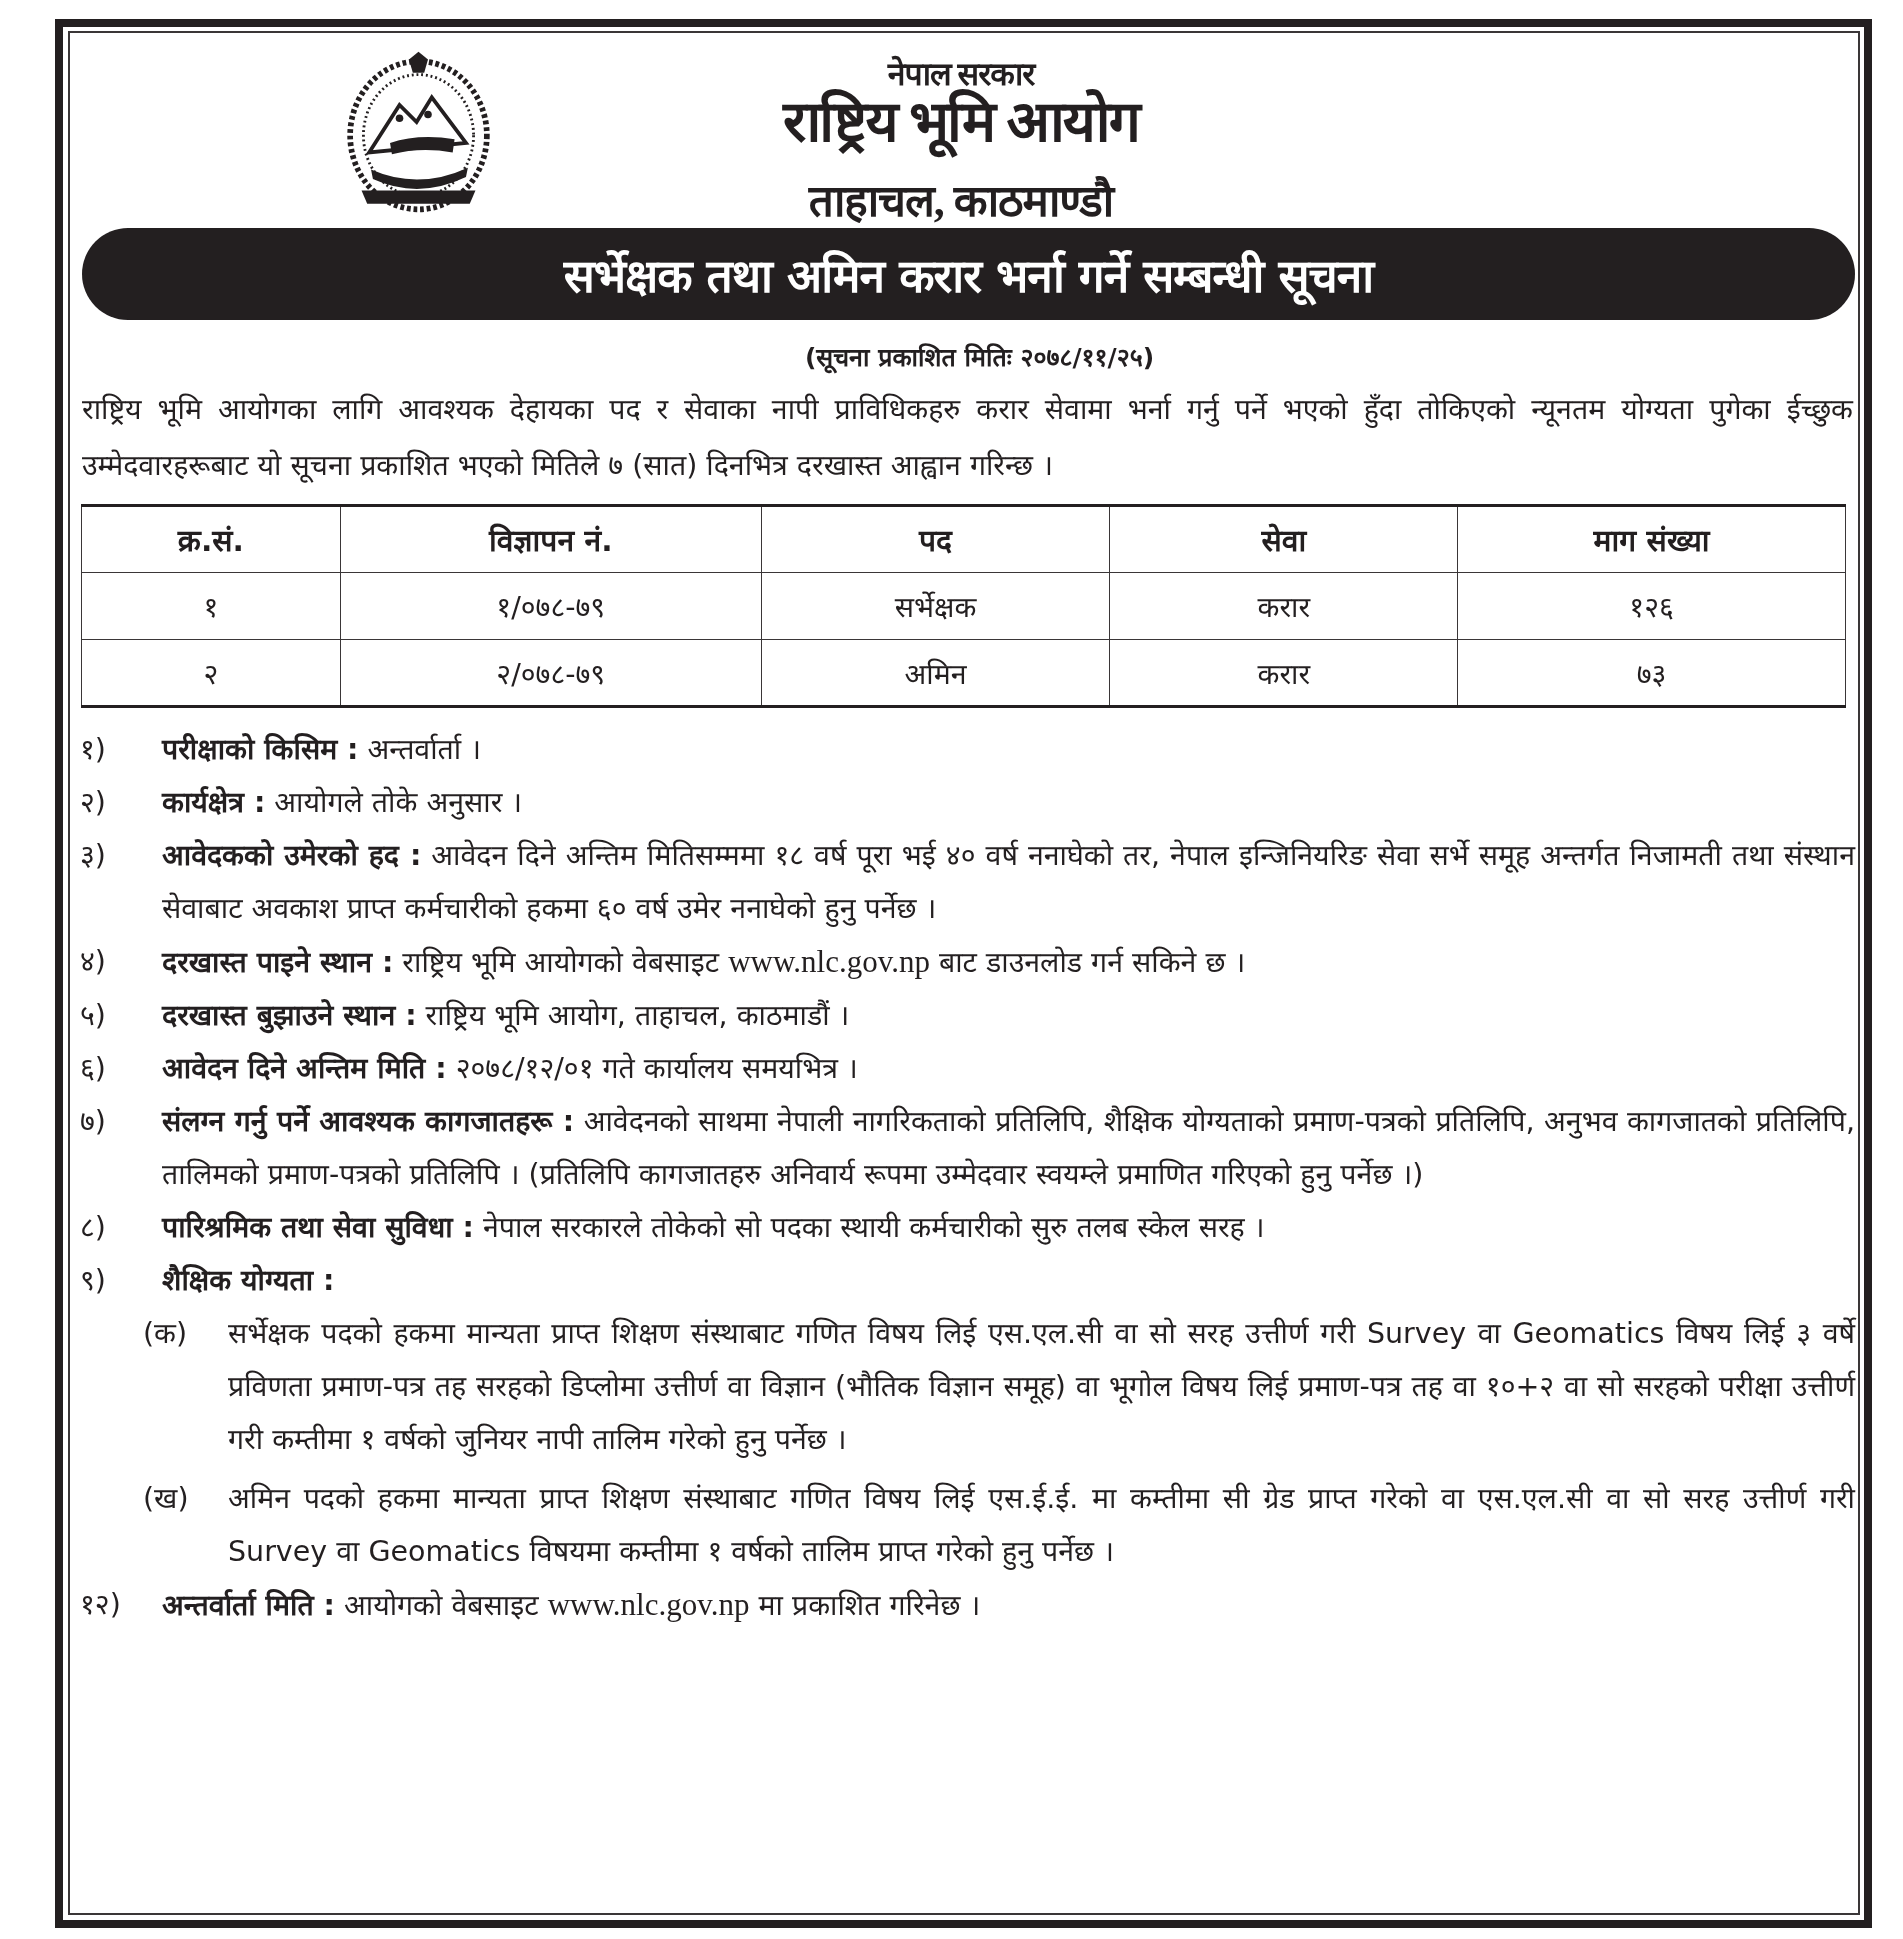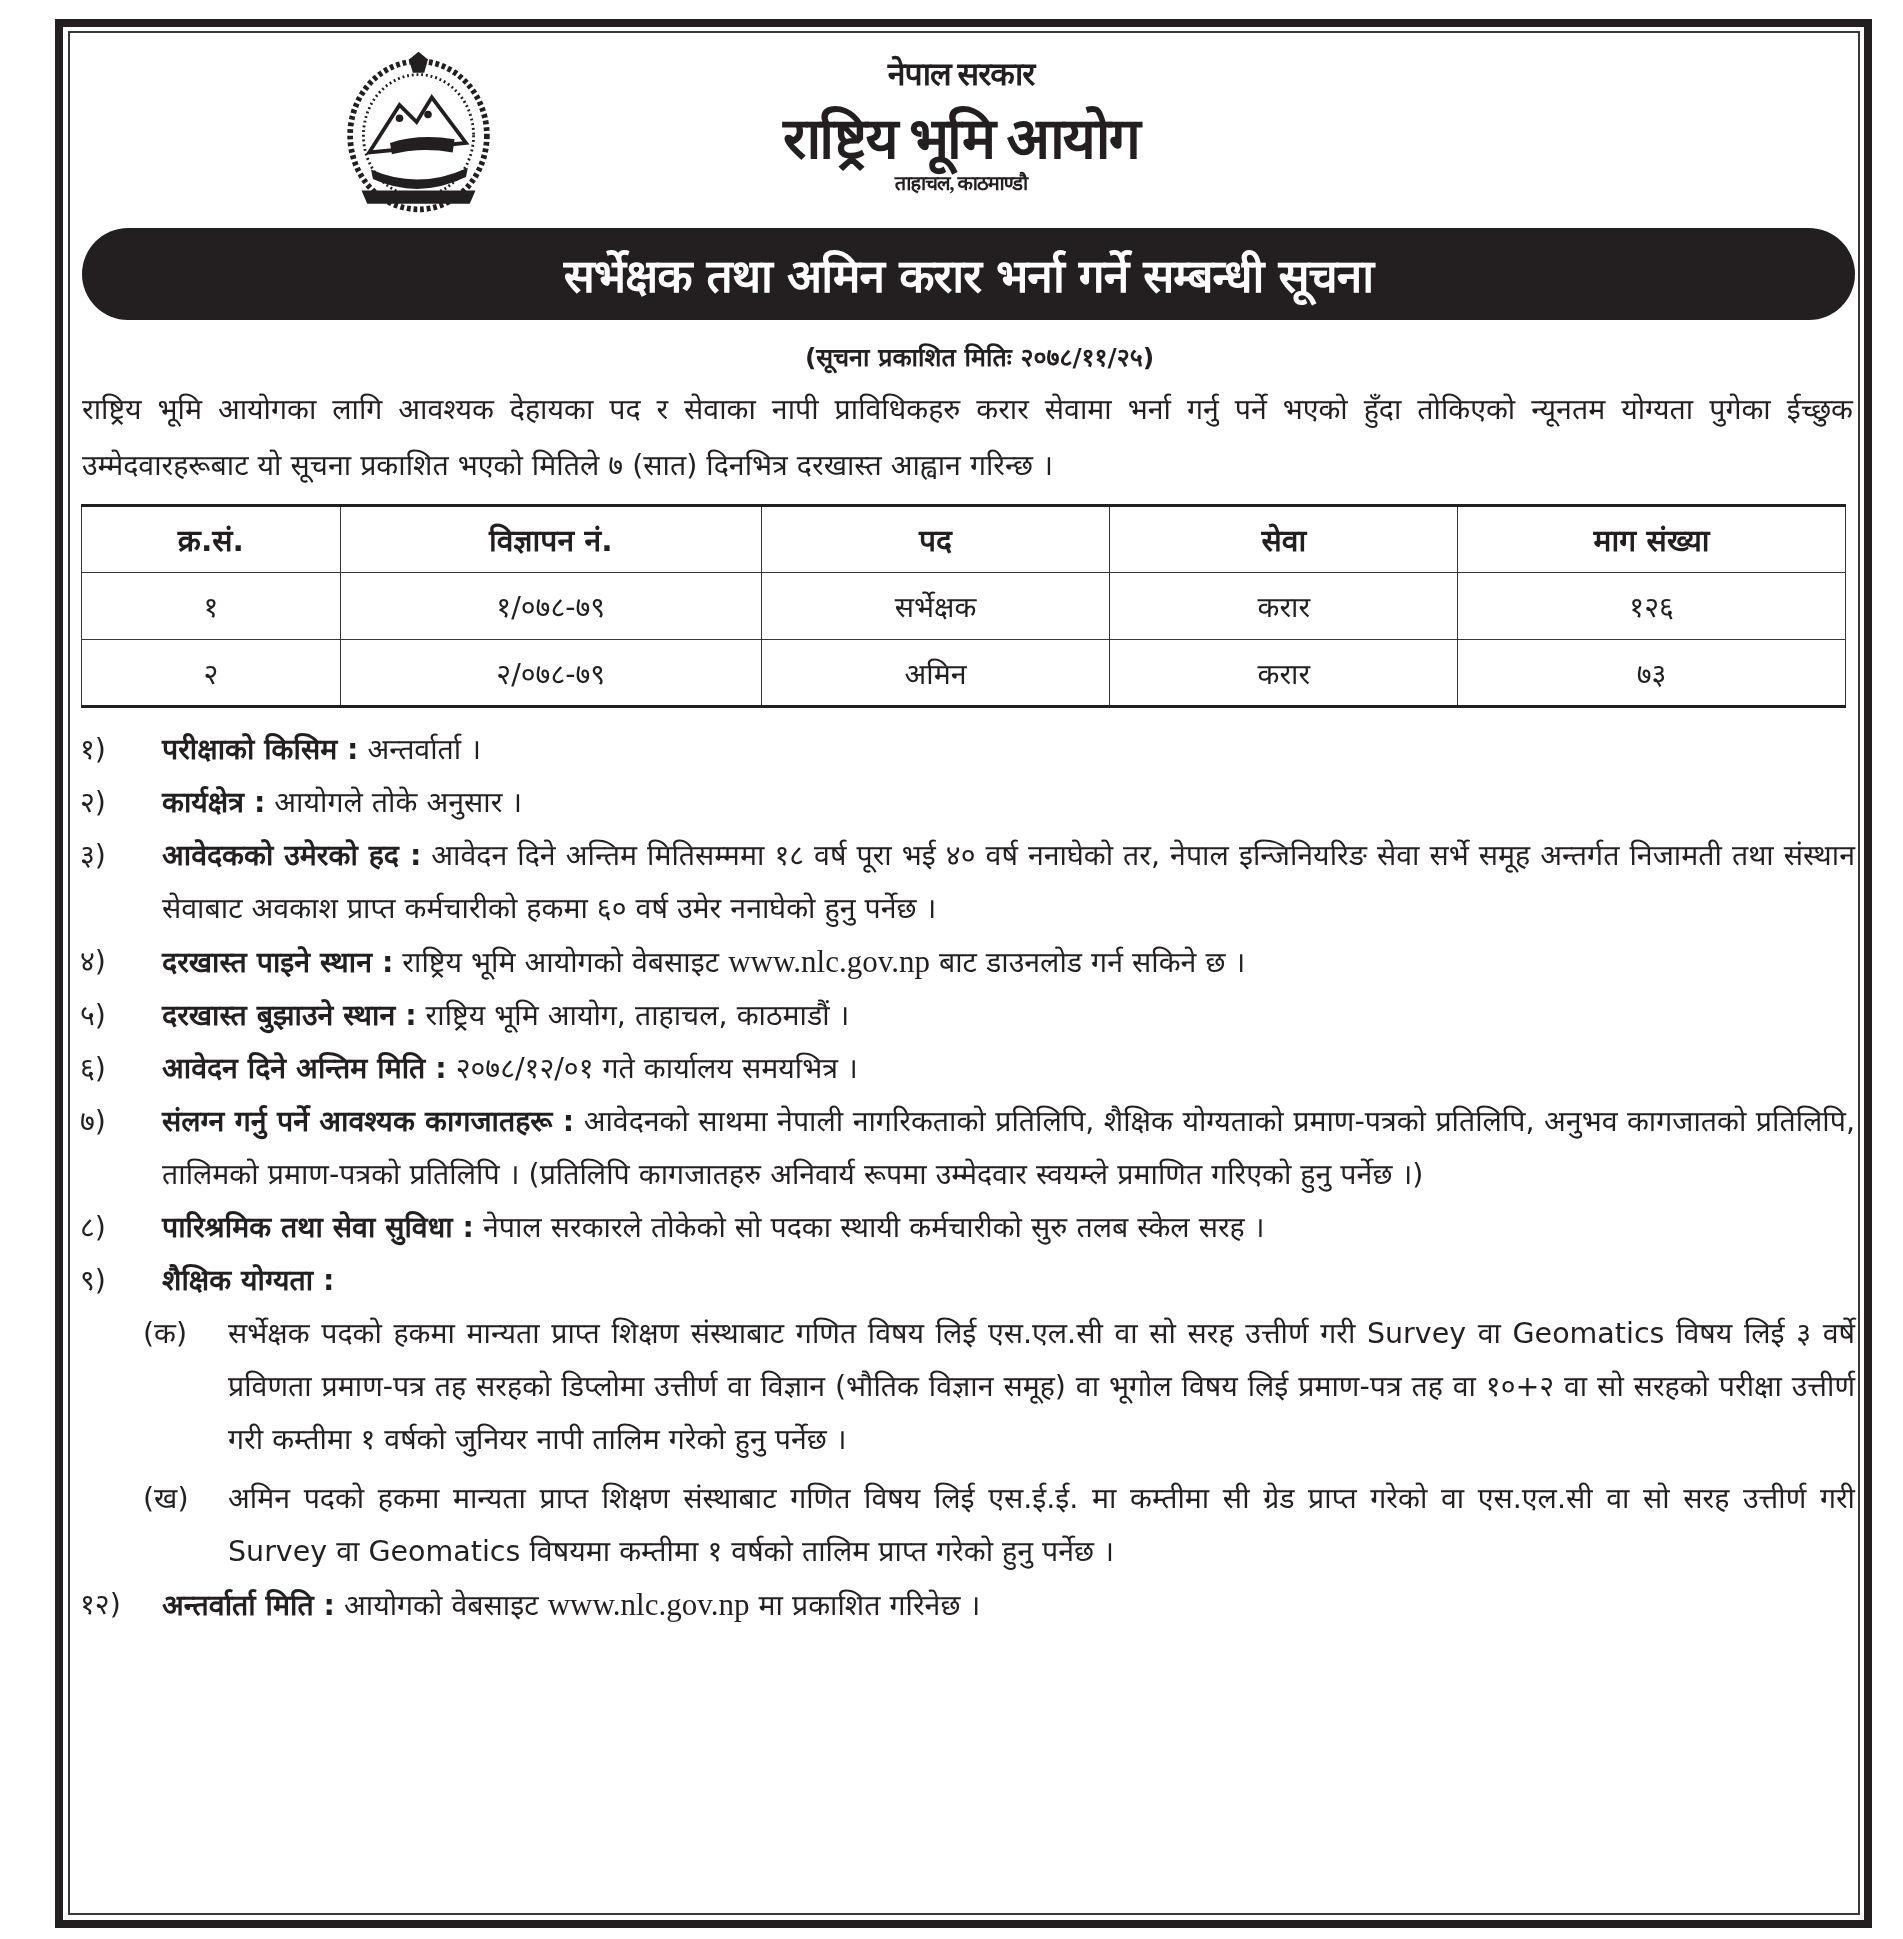--- a/index.html
+++ b/index.html
@@ -18,22 +18,22 @@
     }
     .emblem {
       position: absolute; left: 333px; top: 48px; width: 171px; height: 169px;
     }
     .head-text {
       position: absolute; left: 533px; width: 856px; text-align: center;
       font-weight: bold; color: #231f20;
       font-family: Liberation Serif, serif;
     }
     .gov { top: 51px; font-size: 32px; letter-spacing: -1px; }
-    .commission { top: 97px; font-size: 57px; letter-spacing: -1.9px; }
-    .location { top: 169px; font-size: 20px; letter-spacing: -1px; }
+    .commission { top: 80px; font-size: 57px; letter-spacing: -1.9px; }
+    .location { top: 169px; font-size: 44px; letter-spacing: -1px; }
 
     .banner {
       position: absolute; left: 82px; top: 228px; width: 1773px; height: 92px;
       background: #231f20; border-radius: 46px;
       display: flex; align-items: center; justify-content: center;
     }
     .banner-title {
       color: #ffffff; font-weight: bold; font-size: 46px; letter-spacing: -1px;
       font-family: "DejaVu Sans", sans-serif;
     }

